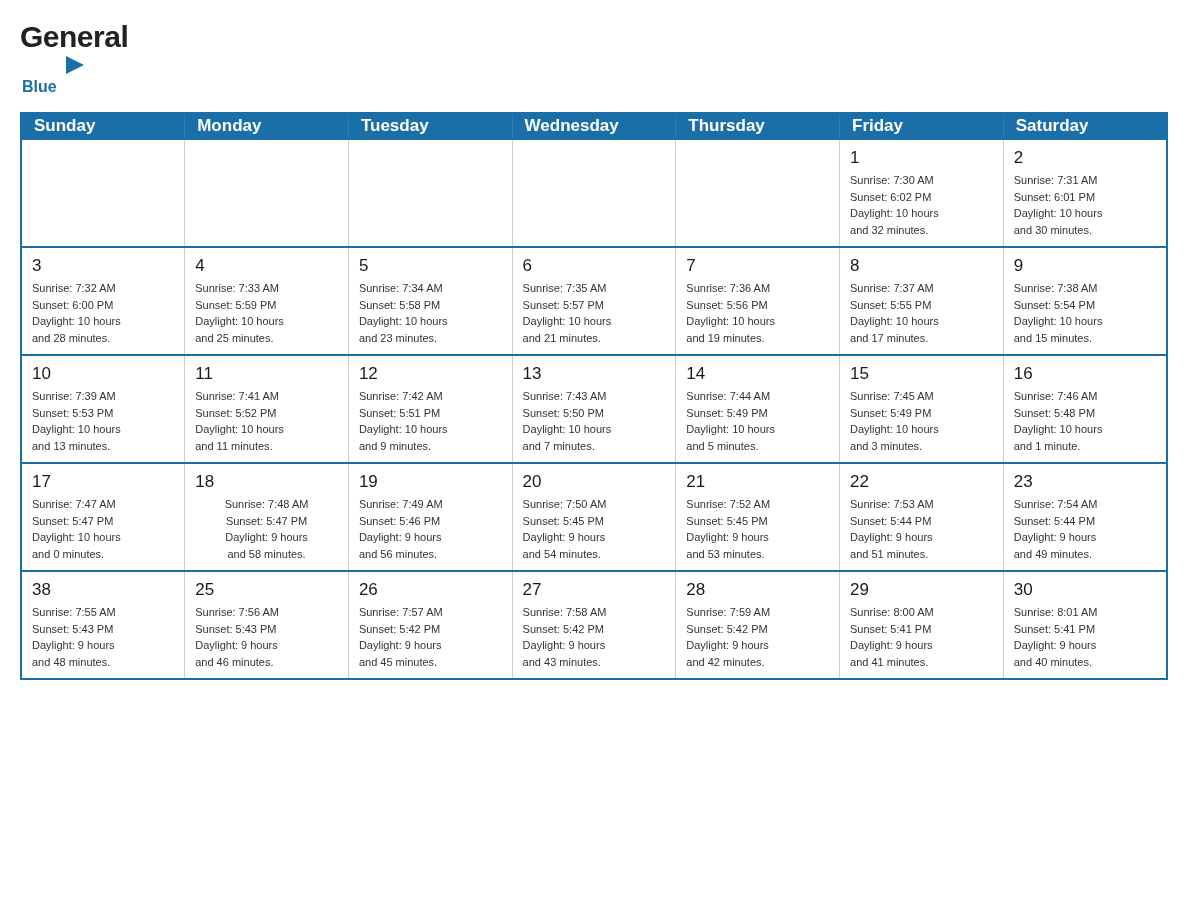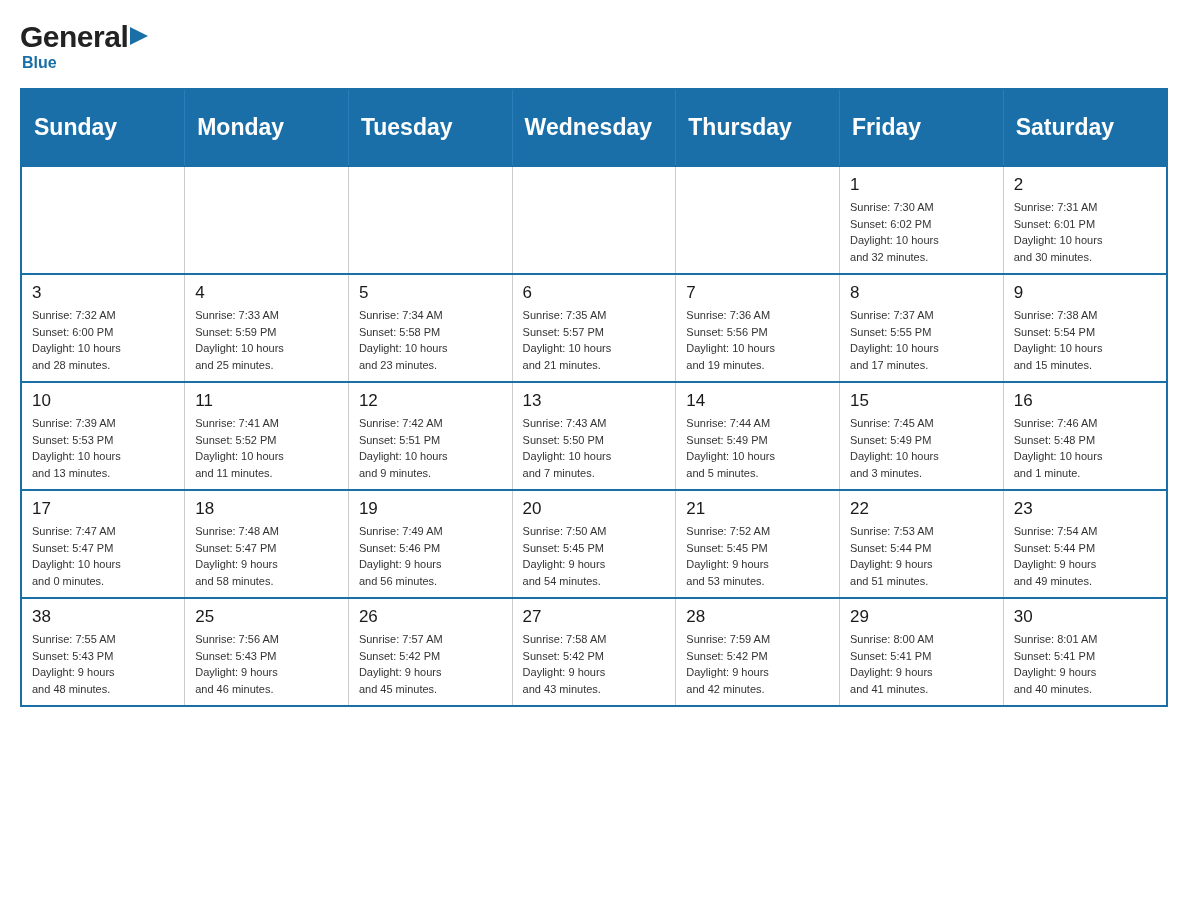--- a/index.html
+++ b/index.html
@@ -36,23 +36,23 @@
       margin-top: 4px;
     }
     .calendar {
       width: 100%;
       border-collapse: collapse;
       border: 2px solid #1a6fa8;
     }
     .calendar thead tr th {
       background-color: #1a6fa8;
       color: #fff;
-      font-size: 23px;
+      font-size: 17px;
       font-weight: bold;
-      padding: 24px 12px;
+      padding: 2px 12px;
       text-align: left;
       border-right: 1px solid #2a7fba;
     }
     .calendar thead tr th:last-child {
       border-right: none;
     }
     .calendar tbody tr td {
       vertical-align: top;
       border-top: 2px solid #1a6fa8;
       border-right: 1px solid #ccc;
@@ -74,21 +74,21 @@
       font-weight: normal;
       margin-bottom: 4px;
     }
     .day-info {
       font-size: 11px;
       color: #333;
       line-height: 1.5;
     }
     .logo-container {
       display: flex;
-      flex-direction: row;
+      flex-direction: column;
       align-items: center;
     }
     .logo-text-general {
       font-size: 30px;
       font-weight: bold;
       color: #222;
       letter-spacing: -0.5px;
     }
     .logo-triangle {
       display: inline-block;
@@ -263,21 +263,21 @@
       <tr>
         <td>
           <div class="day-number">17</div>
           <div class="day-info" style="white-space: pre-line;">Sunrise: 7:47 AM
 Sunset: 5:47 PM
 Daylight: 10 hours
 and 0 minutes.</div>
         </td>
         <td>
           <div class="day-number">18</div>
-          <div class="day-info" style="white-space: pre-line;">Sunrise: 7:48 AM
+          <div class="day-info" style="white-space: pre-line; text-align: center;">Sunrise: 7:48 AM
 Sunset: 5:47 PM
 Daylight: 9 hours
 and 58 minutes.</div>
         </td>
         <td>
           <div class="day-number">19</div>
           <div class="day-info" style="white-space: pre-line;">Sunrise: 7:49 AM
 Sunset: 5:46 PM
 Daylight: 9 hours
 and 56 minutes.</div>

